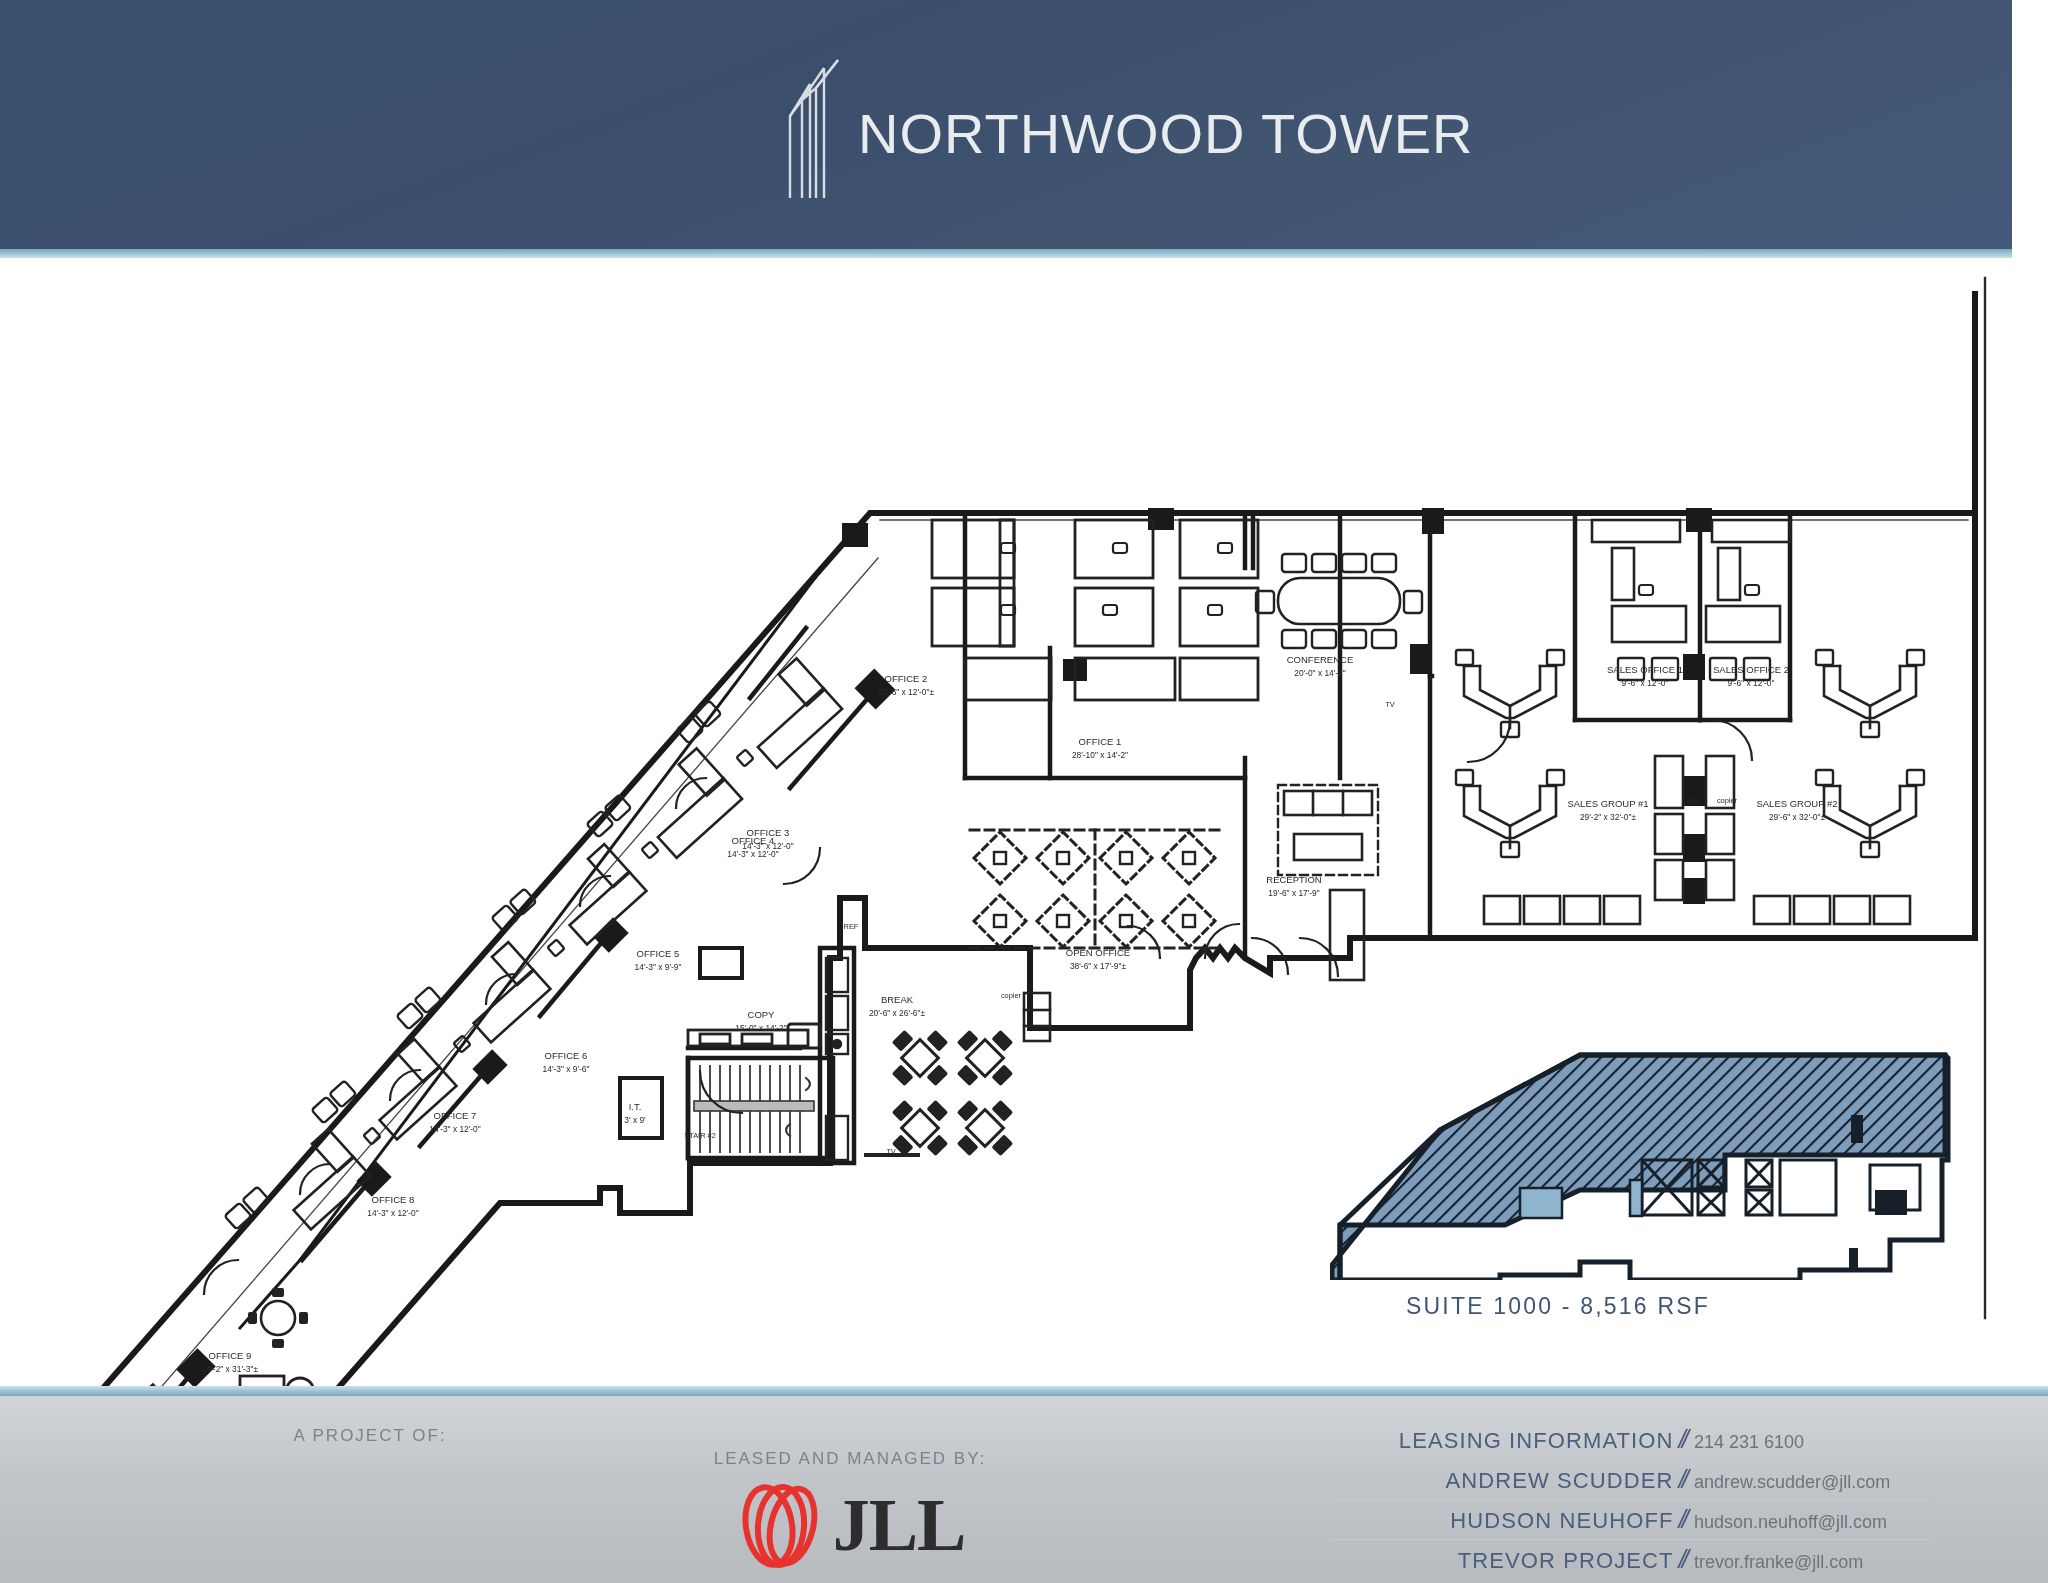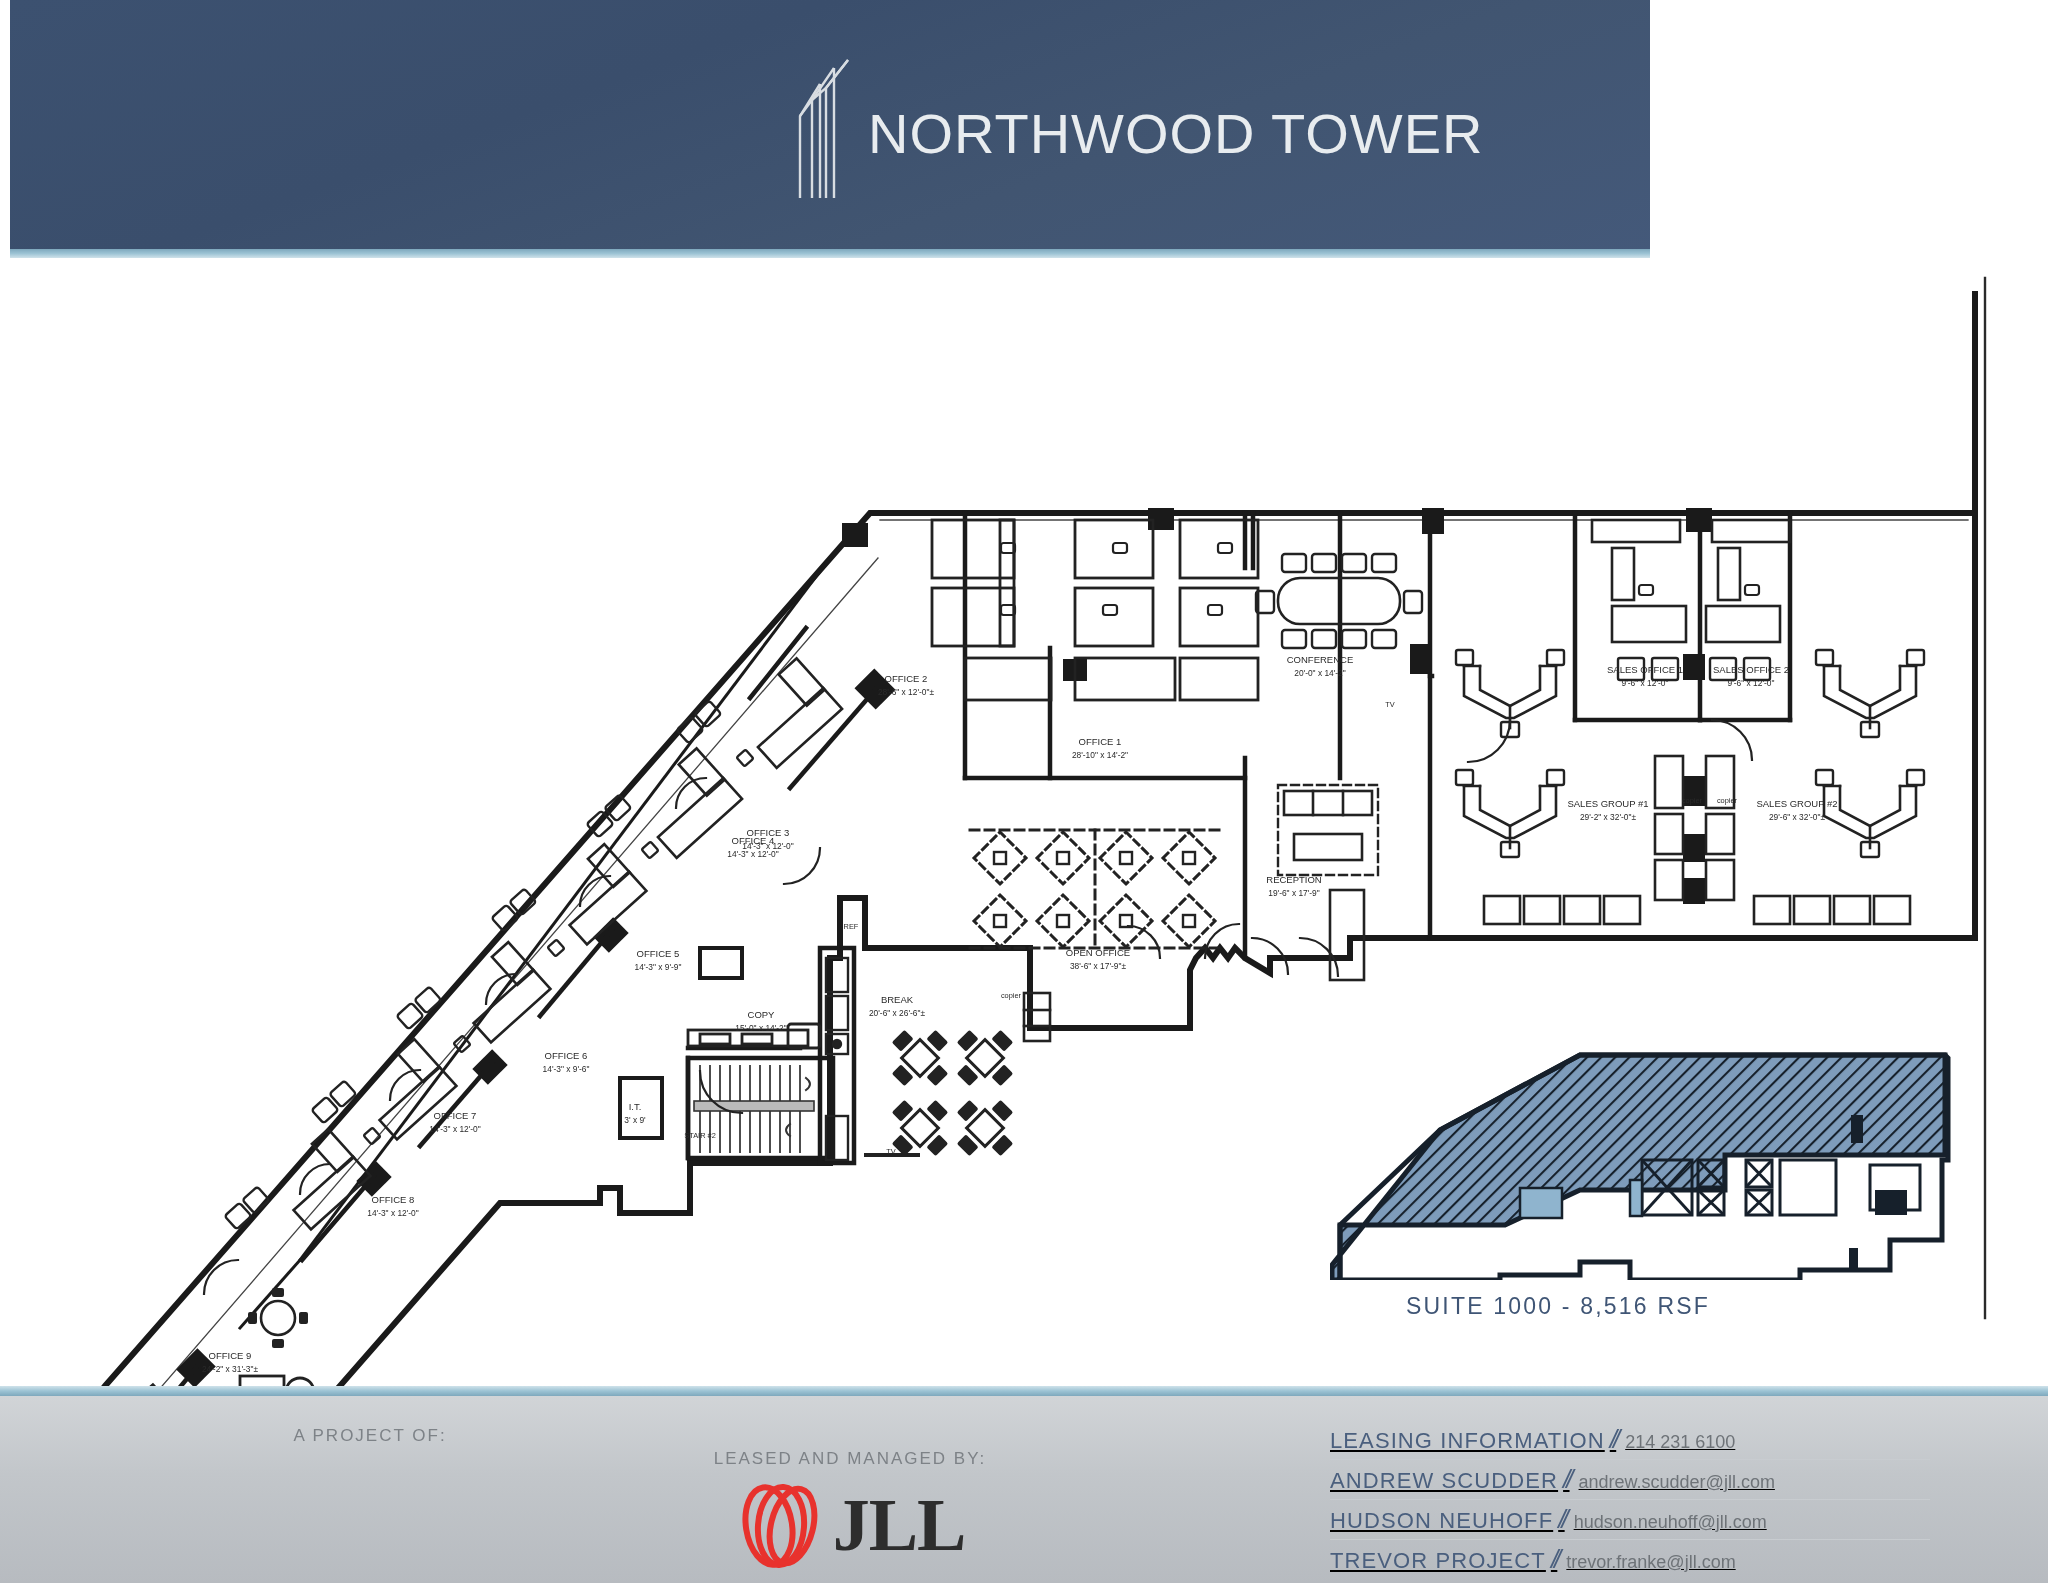--- a/index.html
+++ b/index.html
@@ -1,20 +1,20 @@
 <!DOCTYPE html>
 <html><head>
 <meta charset="utf-8">
 <style>
   html,body{margin:0;padding:0;background:#fff;}
   body{width:2048px;height:1583px;position:relative;overflow:hidden;
        font-family:"Liberation Sans","DejaVu Sans",sans-serif;}
 
   
-  .header{position:absolute;left:10px;top:0;width:1640px;height:258px;
+  .header{position:absolute;left:0;top:0;width:2012px;height:258px;
     background:linear-gradient(160deg,#3c5170 0%,#3a4e6c 35%,#415571 65%,#44597a 100%);
     overflow:hidden;}
   .header-strip{position:absolute;left:0;bottom:0;width:100%;height:9px;
     background:linear-gradient(to bottom,#7ea8bd 0%,#9cc3d4 50%,#cfe2ea 100%);}
   .header-inner{position:absolute;left:780px;top:48px;display:flex;align-items:center;}
   .logo-mark{width:70px;height:150px;position:relative;margin-right:8px;}
   .title{color:#e8ecef;font-size:56px;letter-spacing:1px;font-weight:400;
     white-space:nowrap;line-height:1;margin-top:22px;}
 
   
@@ -46,22 +46,22 @@
   
   .col-jll{left:640px;width:420px;}
   .col-jll .fcap{margin-top:63px;}
   .jll-row{display:flex;align-items:center;justify-content:center;margin-top:14px;}
   .jll-mark{width:92px;height:86px;margin-right:6px;}
   .jll-text{font-family:"Liberation Serif","DejaVu Serif",serif;font-size:74px;
     font-weight:bold;color:#2d2d2d;line-height:0.86;letter-spacing:-1px;}
 
   
   .col-contact{left:1330px;width:600px;padding-top:38px;}
-  .crow{display:flex;align-items:baseline;
-    border-bottom:1px solid #c8ccd0;padding-bottom:4px;margin-bottom:4px;text-decoration:underline;}
+  .crow{display:flex;justify-content:flex-end;align-items:baseline;
+    border-bottom:1px solid #c8ccd0;padding-bottom:4px;margin-bottom:4px;}
   .crow:last-child{border-bottom:none;}
   .cname{font-size:22px;letter-spacing:1.1px;color:#4a5f7e;white-space:nowrap;}
   .cslash{font-size:26px;color:#4a5f7e;margin:0 9px 0 5px;font-style:italic;
     letter-spacing:-4px;font-weight:300;}
   .cval{font-size:18px;color:#6e7378;white-space:nowrap;min-width:236px;}
 
   
   .plan{position:absolute;left:0;top:258px;width:2048px;height:1128px;}
   .plan svg{display:block;}
   .keyplan-label{position:absolute;left:1398px;top:1293px;width:320px;

